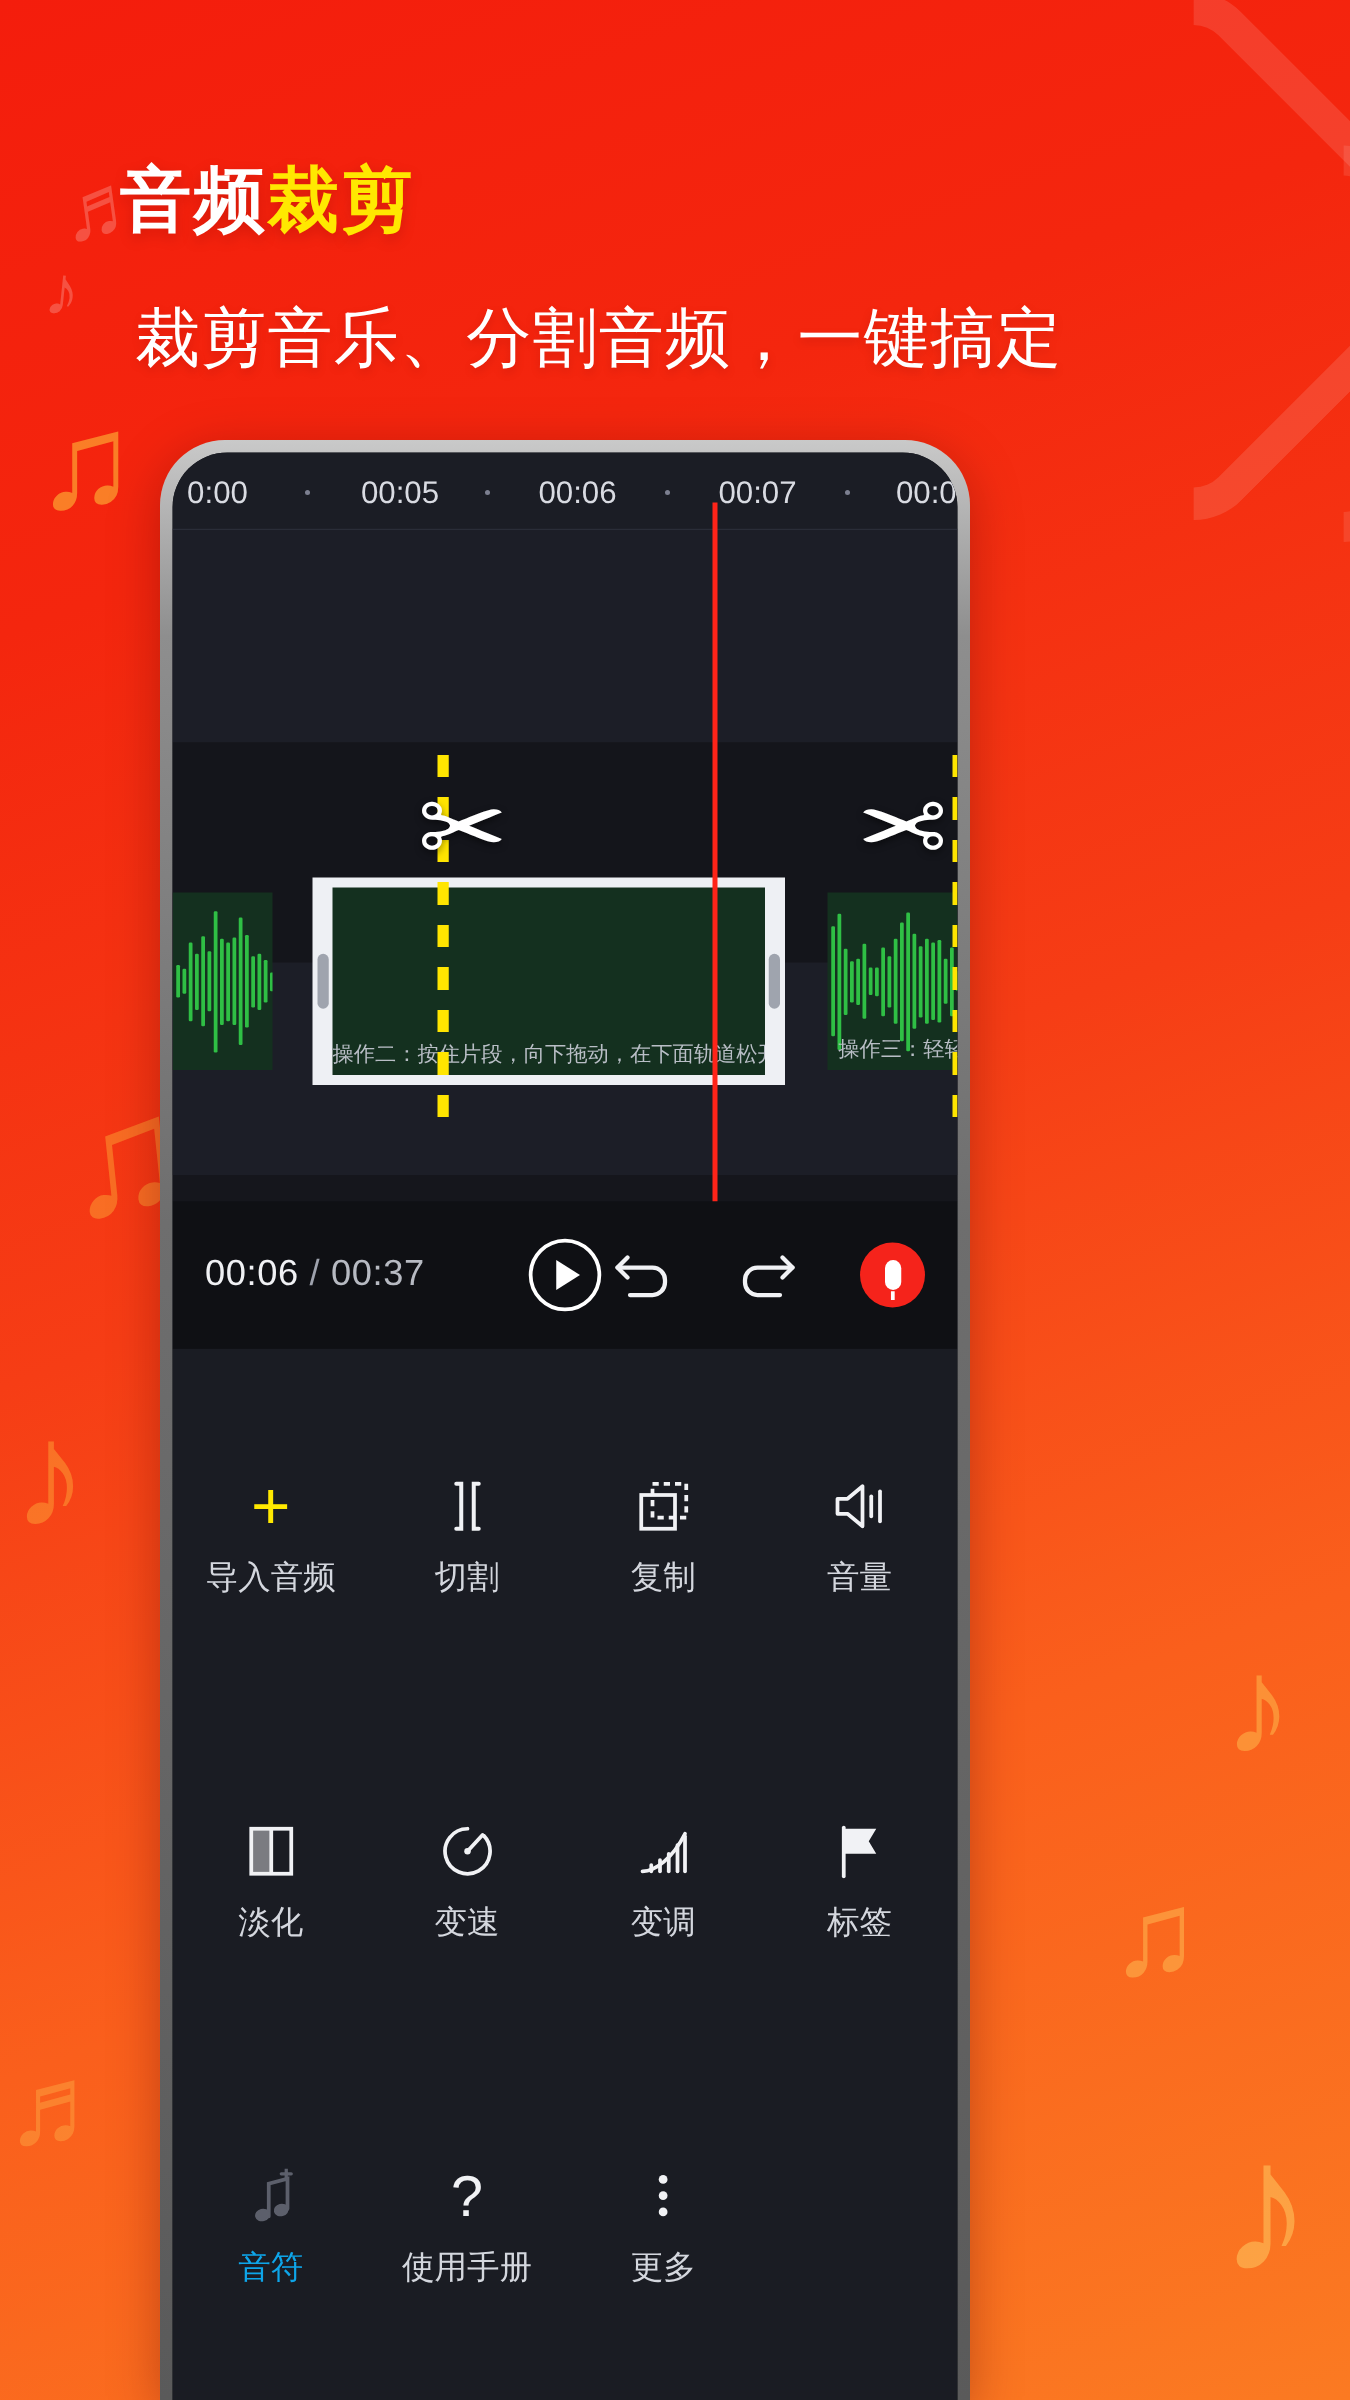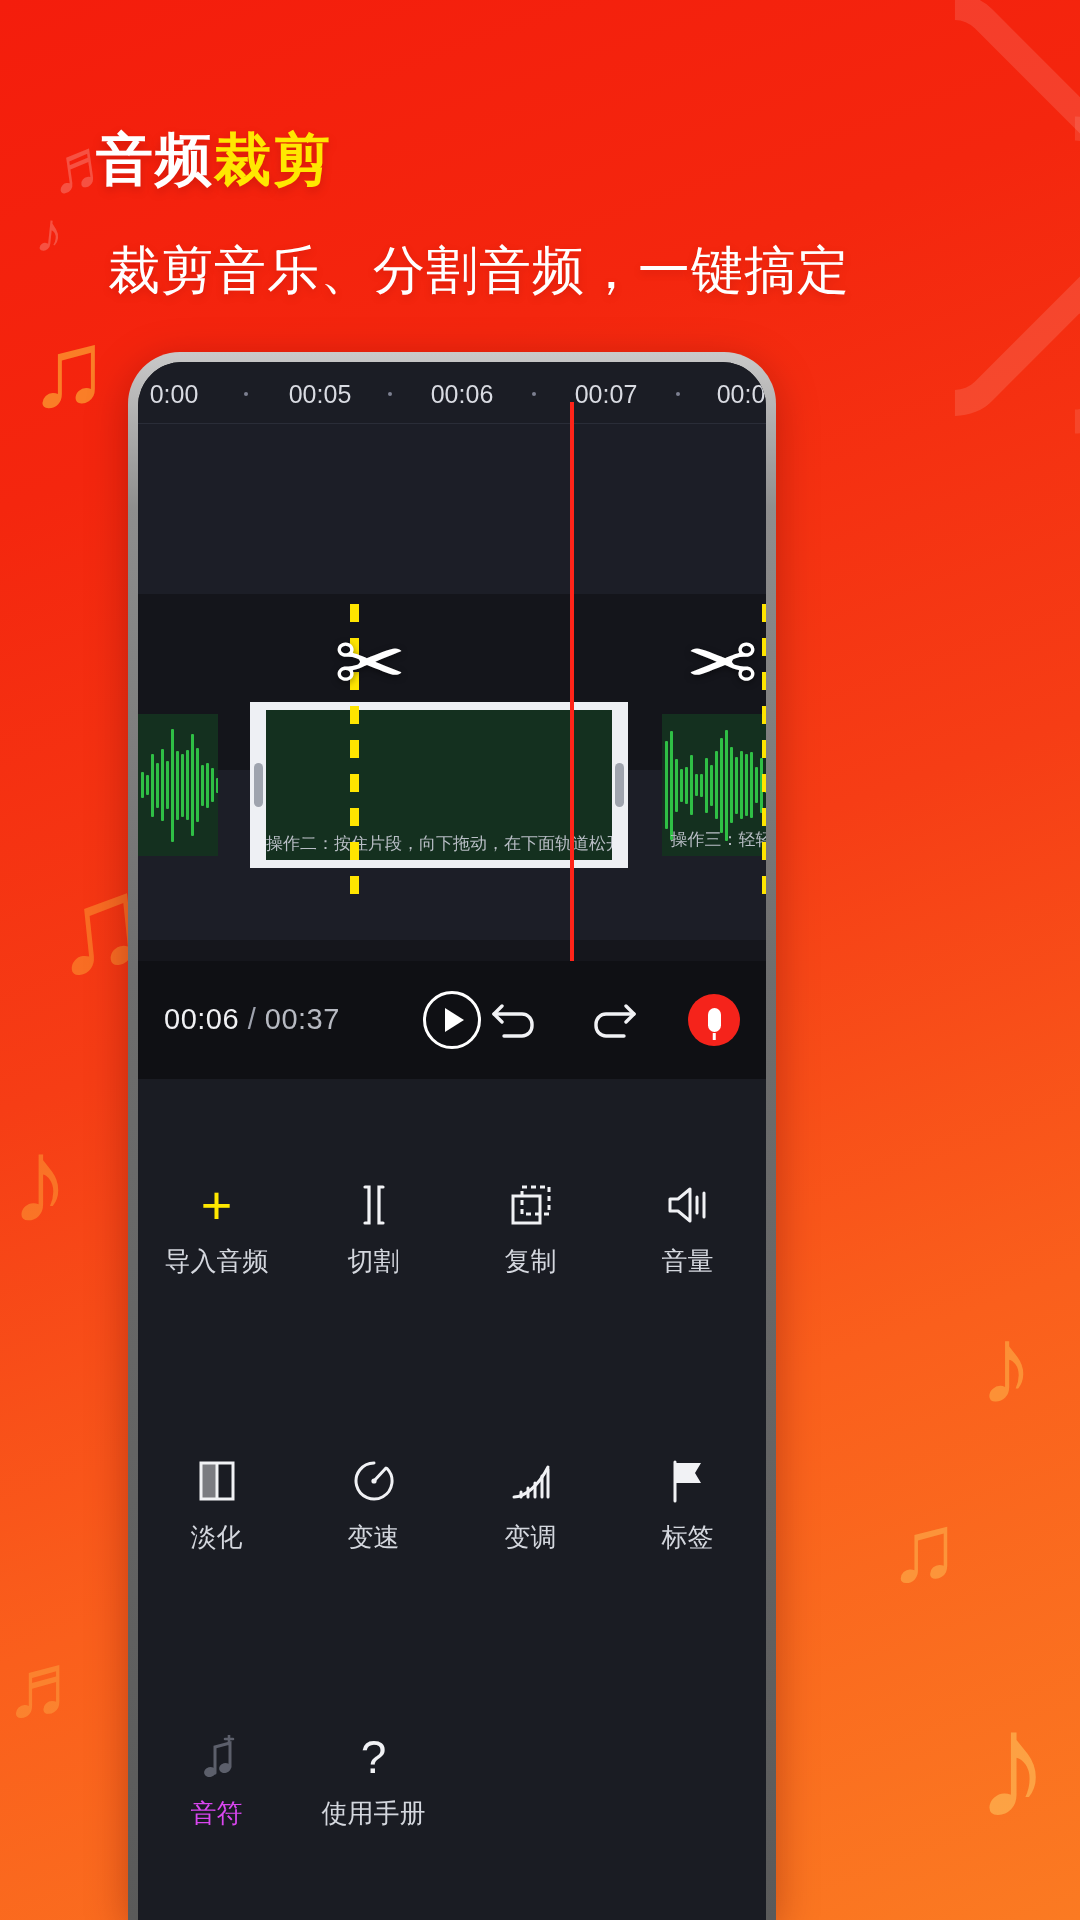--- a/index.html
+++ b/index.html
@@ -237,21 +237,21 @@
     padding-top:14px;
   }
   .tool {
     display:flex; flex-direction:column; align-items:center; justify-content:center; gap:16px;
   }
   .tool .ico { height:46px; display:flex; align-items:center; justify-content:center; color:#f1f2f5; }
   .tool .ico svg { display:block; }
   .tool .lbl { font-size:26px; color:#d4d7de; }
   .tool.accent .ico { color:#ffe800; }
   .tool.dim .ico { color:#5c5f6b; }
-  .tool.dim .lbl { color:#d946ef; }
+  .tool.dim .lbl { color:#0ea5e9; }
   .plus { font-size:54px; line-height:40px; color:#ffe800; font-weight:300; }
   .qmark { font-size:46px; line-height:44px; color:#f1f2f5; }
   .dots { display:flex; flex-direction:column; gap:6px; }
   .dots i { width:7px; height:7px; border-radius:50%; background:#f1f2f5; display:block; }
 </style>
 </head>
 <body>
 
 <div class="bg"></div>
 <div class="bg-deco">
@@ -491,17 +491,27 @@
           <div class="lbl">音符</div>
         </div>
 
         <div class="tool">
           <div class="ico">
               <span class="qmark">?</span>
             </div>
           <div class="lbl">使用手册</div>
         </div>
 
+        <div class="tool">
+          <div class="ico">
+            <span class="dots">
+                <i></i>
+                <i></i>
+                <i></i>
+              </span>
+          </div>
+          <div class="lbl">更多</div>
+        </div>
 
       </div>
     </div>
   </div>
 </div>
 
 </body></html>

